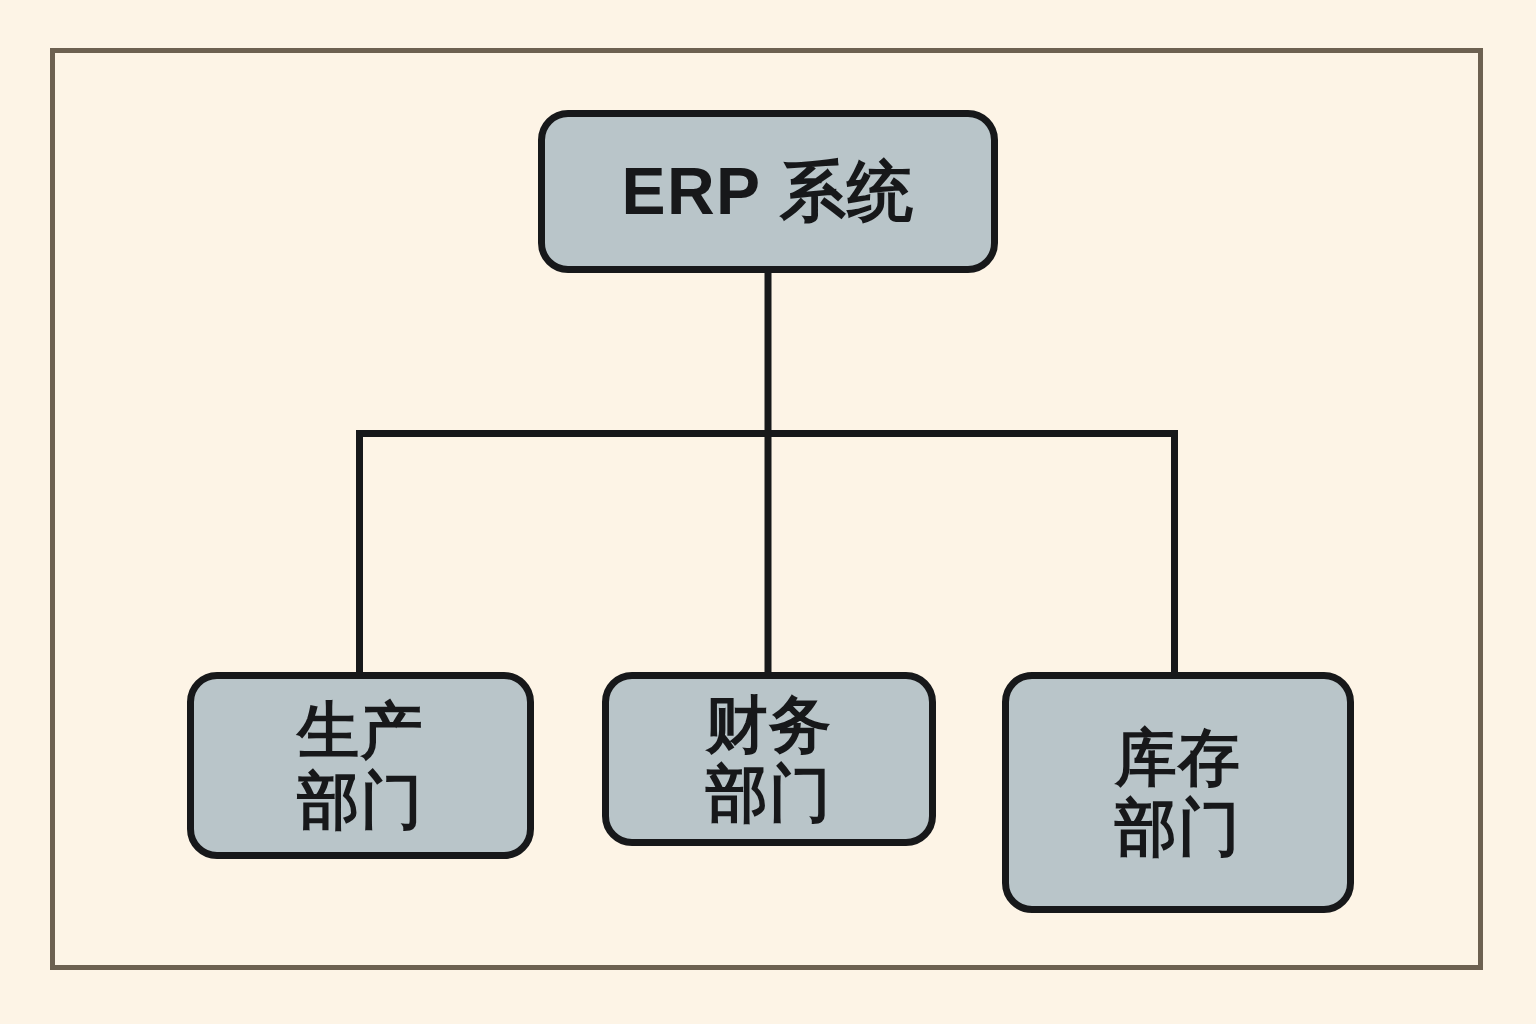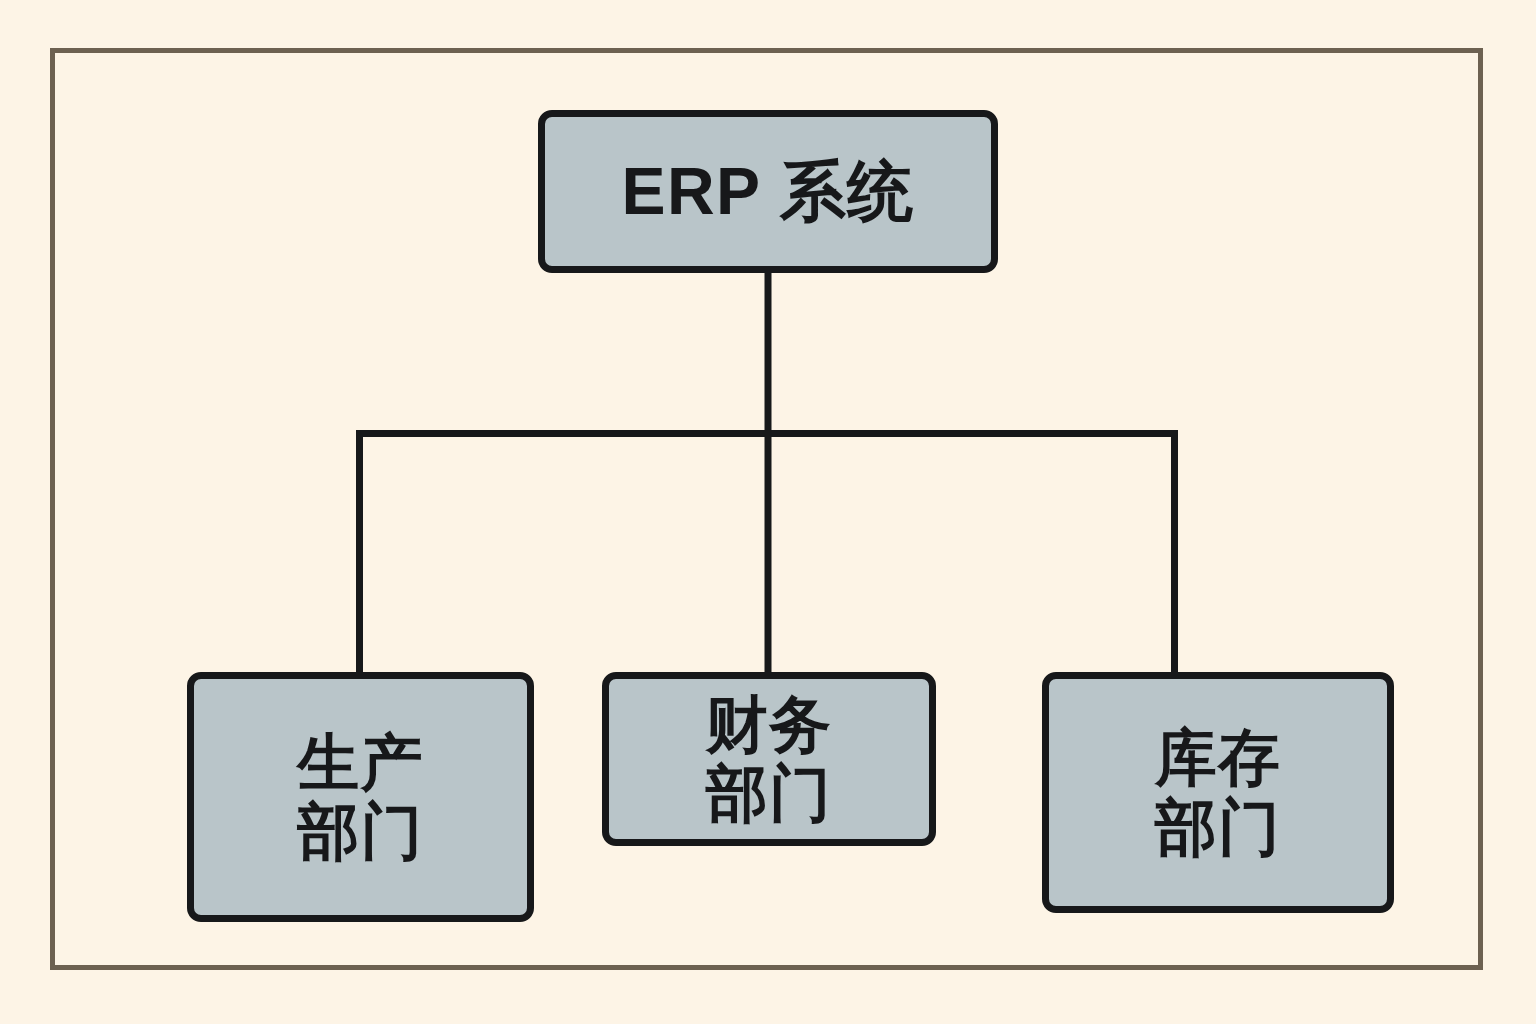--- a/index.html
+++ b/index.html
@@ -39,21 +39,21 @@
     width: 1536px;
     height: 1024px;
     pointer-events: none;
   }
   
   .node {
     position: absolute;
     box-sizing: border-box;
     background: #b9c5c9;
     border: 7px solid #17181a;
-    border-radius: 14px;
+    border-radius: 30px;
     display: flex;
     align-items: center;
     justify-content: center;
     text-align: center;
     color: #17181a;
     z-index: 3;
   }
   .node-label {
     font-weight: 700;
     line-height: 1.12;
@@ -67,34 +67,33 @@
     width: 460px;
     height: 163px;
   }
   #node-root .node-label {
     font-size: 66px;
   }
   #node-production {
     left: 187px;
     top: 672px;
     width: 347px;
-    height: 250px;
+    height: 187px;
   }
   #node-finance {
     left: 602px;
     top: 672px;
     width: 334px;
     height: 174px;
   }
   #node-inventory {
     left: 1002px;
     top: 672px;
     width: 352px;
     height: 241px;
-    margin-left: 40px;
   }
   #node-production .node-label,
   #node-finance .node-label,
   #node-inventory .node-label {
     font-size: 62px;
   }
 </style>
 </head>
 <body>
 

